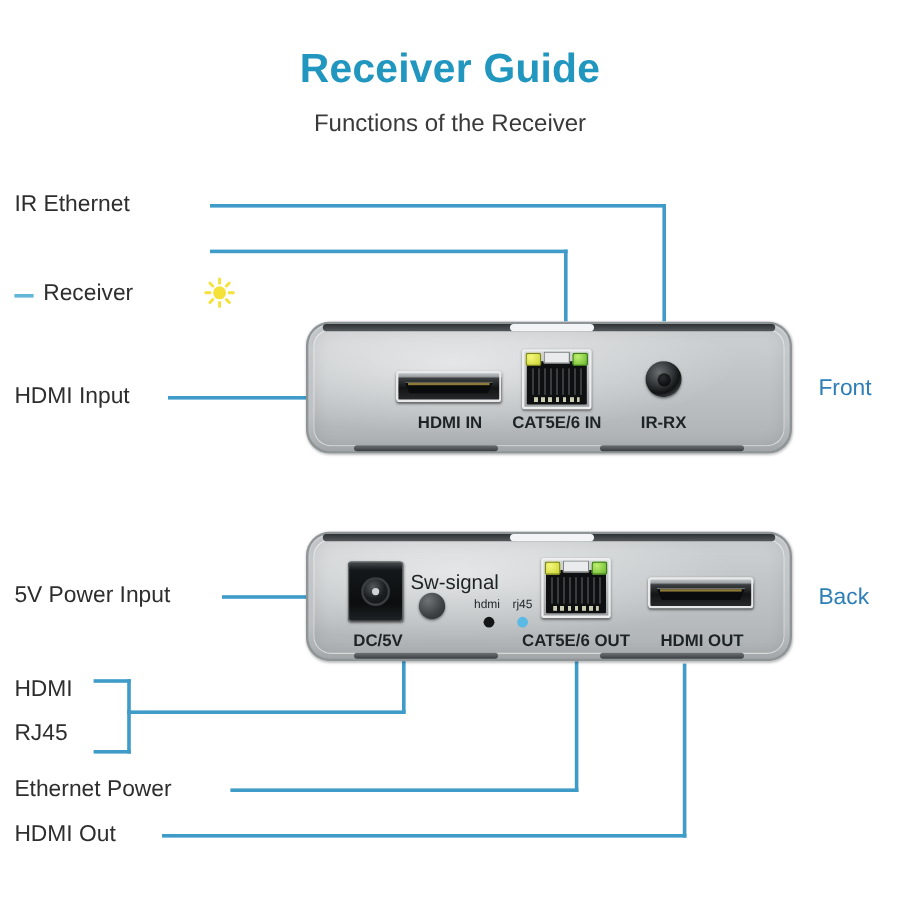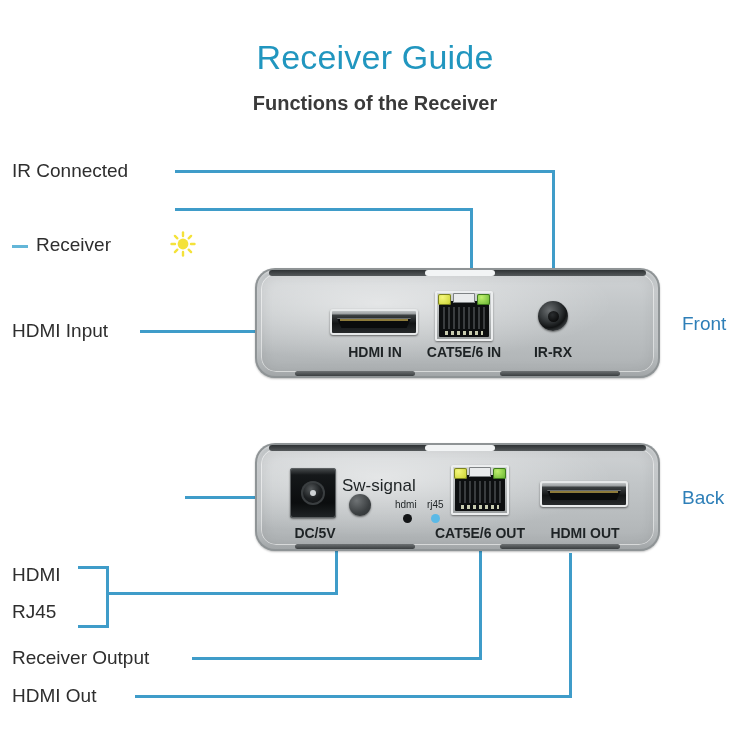--- a/index.html
+++ b/index.html
@@ -20,33 +20,32 @@
   }
 
   
   .title {
     position: absolute;
     left: 0;
     top: 38px;
     width: 750px;
     text-align: center;
     font-size: 34px;
-    font-weight: normal;
+    font-weight: bold;
     color: #2196bf;
     letter-spacing: 0.2px;
   }
   .subtitle {
     position: absolute;
     left: 0;
     top: 92px;
     width: 750px;
     text-align: center;
     font-size: 20px;
     color: #3a3a3a;
-    font-weight: bold;
   }
 
   
   .label {
     position: absolute;
     font-size: 19px;
     color: #2e2e2e;
     white-space: nowrap;
   }
   .side-label {
@@ -306,21 +305,21 @@
   }
 </style>
 </head>
 <body>
 
 <div id="page">
 
   <div class="title">Receiver Guide</div>
   <div class="subtitle">Functions of the Receiver</div>
 
-  <div class="label" style="left:12px; top:160px;">IR Connected</div>
+  <div class="label" style="left:12px; top:160px;">IR Ethernet</div>
 
 
   <div class="dash" style="left:12px; top:245px;"></div>
   <div class="label" style="left:36px; top:234px;">Receiver</div>
 
   <svg class="sun" style="left:170px; top:231px;" viewBox="0 0 26 26">
     <g stroke="#f4e23a" stroke-width="2.4" stroke-linecap="round">
       <line x1="13" y1="1.5" x2="13" y2="5"></line>
       <line x1="13" y1="21" x2="13" y2="24.5"></line>
       <line x1="1.5" y1="13" x2="5" y2="13"></line>
@@ -365,31 +364,32 @@
       <div class="rj45-led led-right"></div>
     </div>
     <div class="port-caption" style="left:159px; top:76px; width:100px;">CAT5E/6 IN</div>
 
     <div class="irjack" style="left:283px; top:33px;"></div>
     <div class="port-caption" style="left:258px; top:76px; width:80px;">IR-RX</div>
   </div>
 
   <div class="side-label" style="left:682px; top:313px;">Front</div>
 
+  <div class="label" style="left:12px; top:486px;">5V Power Input</div>
   <div class="lead-h" style="left:185px; top:496px; width:80px;"></div>
 
   <div class="label" style="left:12px; top:564px;">HDMI</div>
   <div class="label" style="left:12px; top:601px;">RJ45</div>
 
   <div class="bracket" style="left:78px; top:566px; width:28px; height:56px;"></div>
 
   <div class="lead-h" style="left:106px; top:592px; width:232px;"></div>
   <div class="lead-v" style="left:335px; top:538px; height:56px;"></div>
 
-  <div class="label" style="left:12px; top:647px;">Receiver Output</div>
+  <div class="label" style="left:12px; top:647px;">Ethernet Power</div>
   <div class="lead-h" style="left:192px; top:657px; width:290px;"></div>
   <div class="lead-v" style="left:479px; top:551px; height:109px;"></div>
 
   <div class="label" style="left:12px; top:685px;">HDMI Out</div>
   <div class="lead-h" style="left:135px; top:695px; width:437px;"></div>
   <div class="lead-v" style="left:569px; top:553px; height:145px;"></div>
 
   <div class="device" style="left:255px; top:443px; width:405px; height:108px;">
     <div class="device-inner"></div>
     <div class="lip-top"></div>

